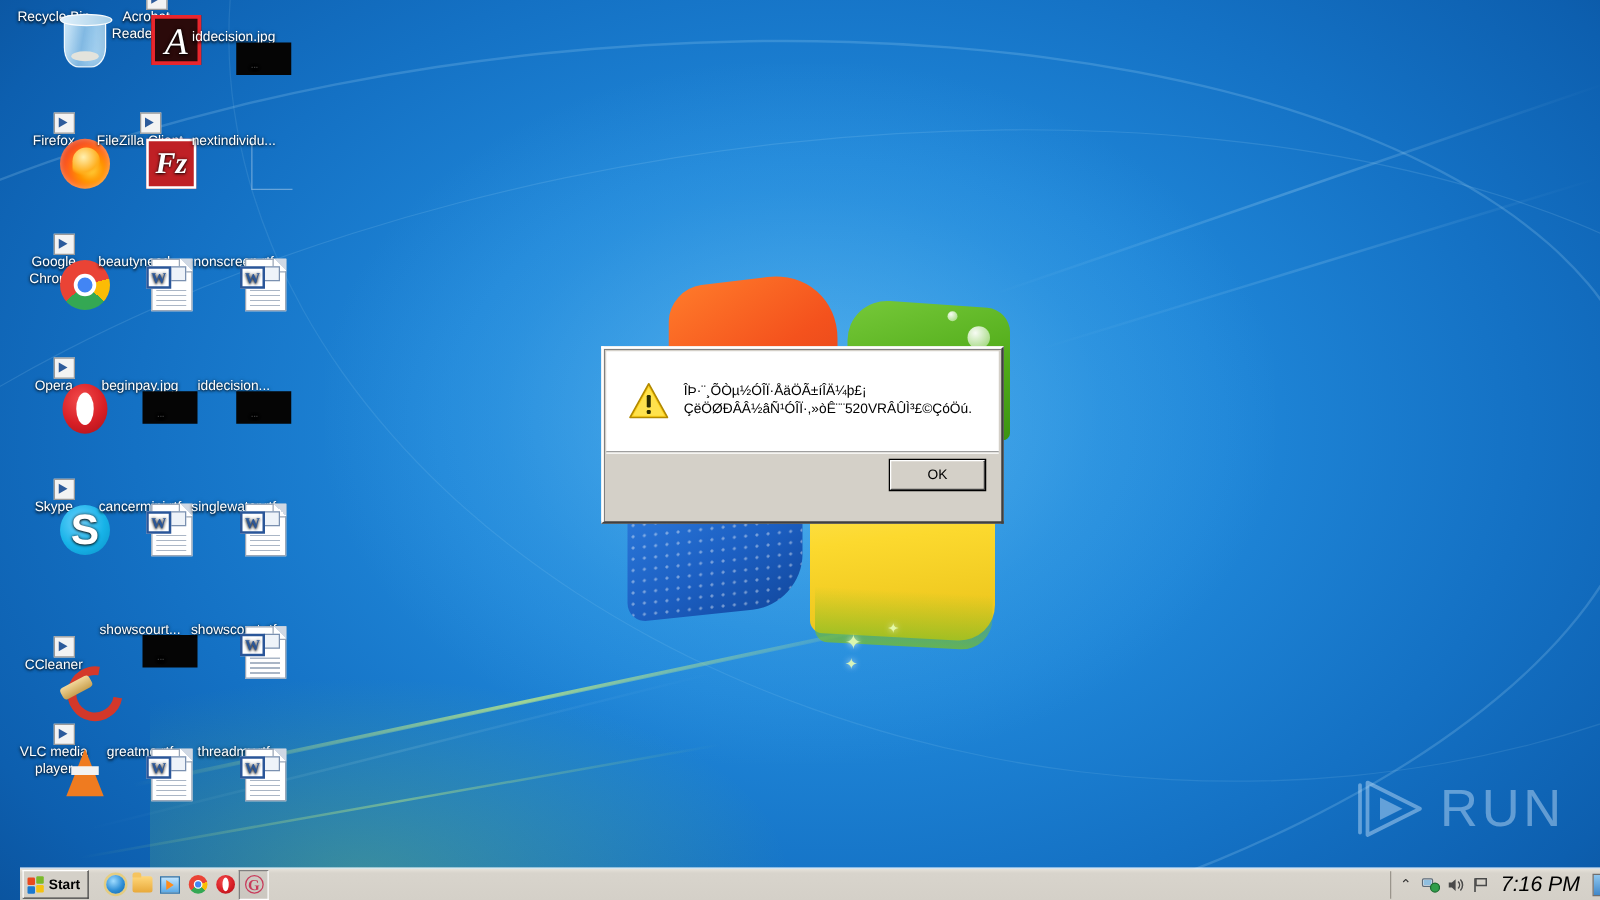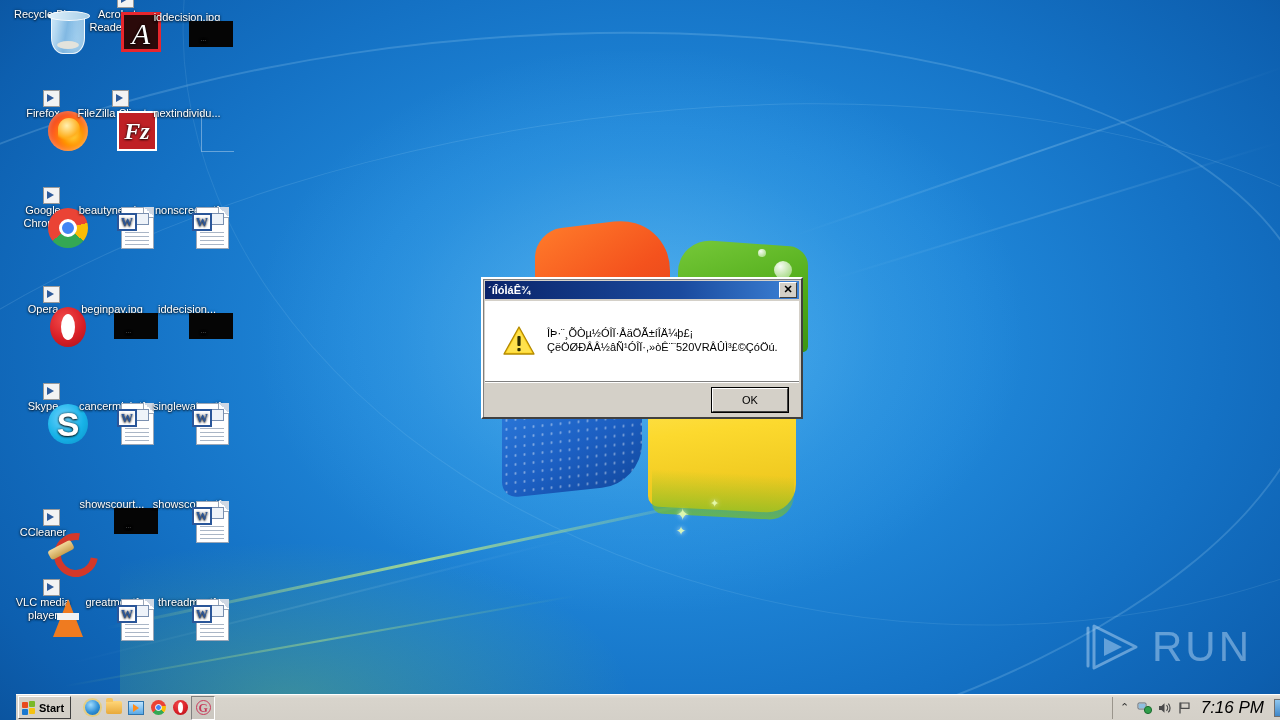--- a/index.html
+++ b/index.html
@@ -471,21 +471,21 @@
       <div class="dot-bubble" style="left:278px; top:34px; width:8px; height:8px;"></div>
       <div class="sparkle" style="left:196px; top:292px;">✦</div>
       <div class="sparkle" style="left:230px; top:283px; font-size:11px;">✦</div>
       <div class="sparkle" style="left:196px; top:310px; font-size:12px;">✦</div>
     </div>
   </div>
 
   <div id="icons">
       <div class="icon" style="left: 6px; top: 8px;"><span class="glyph"><span class="art-recycle"></span></span><span class="label">Recycle Bin</span></div>
       <div class="icon" style="left: 80px; top: 8px;"><span class="glyph"><span class="art-acrobat"></span><span class="shortcut-arrow"></span></span><span class="label">Acrobat Reader DC</span></div>
-      <div class="icon" style="left: 150px; top: 11px;"><span class="glyph"><span class="art-jpgblack">
+      <div class="icon" style="left: 150px; top: 24px;"><span class="glyph"><span class="art-jpgblack">
             <span class="tiny">▪▪▪</span>
           </span></span><span class="label">iddecision.jpg</span></div>
       <div class="icon" style="left: 6px; top: 107px;"><span class="glyph"><span class="art-firefox"></span><span class="shortcut-arrow"></span></span><span class="label">Firefox</span></div>
       <div class="icon" style="left: 75px; top: 107px;"><span class="glyph"><span class="art-filezilla"></span><span class="shortcut-arrow"></span></span><span class="label">FileZilla Client</span></div>
       <div class="icon" style="left: 150px; top: 107px;"><span class="glyph"><span class="art-blank-rtf"></span></span><span class="label">nextindividu...</span></div>
       <div class="icon" style="left: 6px; top: 204px;"><span class="glyph"><span class="art-chrome"></span><span class="shortcut-arrow"></span></span><span class="label">Google Chrome</span></div>
       <div class="icon" style="left: 75px; top: 204px;"><span class="glyph"><span class="art-doc">
             <span class="lines2"></span>
             <span class="minibox"></span>
             <span class="lines"></span>
@@ -550,26 +550,20 @@
       <svg width="58" height="50" viewBox="0 0 58 50" aria-hidden="true">
         <path d="M10 4 L52 25 L10 46 Z" fill="none" stroke="rgba(215,235,255,0.42)" stroke-width="3" stroke-linejoin="round"></path>
         <path d="M4 6 L4 44" fill="none" stroke="rgba(215,235,255,0.42)" stroke-width="3" stroke-linecap="round"></path>
         <path d="M20 16 L38 25 L20 34 Z" fill="rgba(215,235,255,0.42)"></path>
       </svg>
     </span>
     <span>RUN</span>
   </div>
 
   <div id="dialog">
-    <div id="titlebar">
-      <span class="ttl">´íÎóÌáÊ¾</span>
-      <div class="tbtn">
-        <span class="xg">✕</span>
-      </div>
-    </div>
     <div id="dlg-body">
       <div id="warn-icon">
         <svg width="32" height="32" viewBox="0 0 32 32" aria-hidden="true">
           <path d="M16 2 L31 29 L1 29 Z" fill="#ffd21e" stroke="#b38a00" stroke-width="1.3" stroke-linejoin="round"></path>
           <path d="M16 5 L28.5 27.5 L3.5 27.5 Z" fill="#ffe24d" stroke="none"></path>
           <rect x="14.4" y="11" width="3.2" height="10" rx="1" fill="#2b2b00"></rect>
           <rect x="14.4" y="23" width="3.2" height="3.2" rx="1" fill="#2b2b00"></rect>
         </svg>
       </div>
       <div id="dlg-text">ÎÞ·¨¸ÕÒµ½ÓÎÏ·ÅäÖÃ±íÎÄ¼þ£¡

